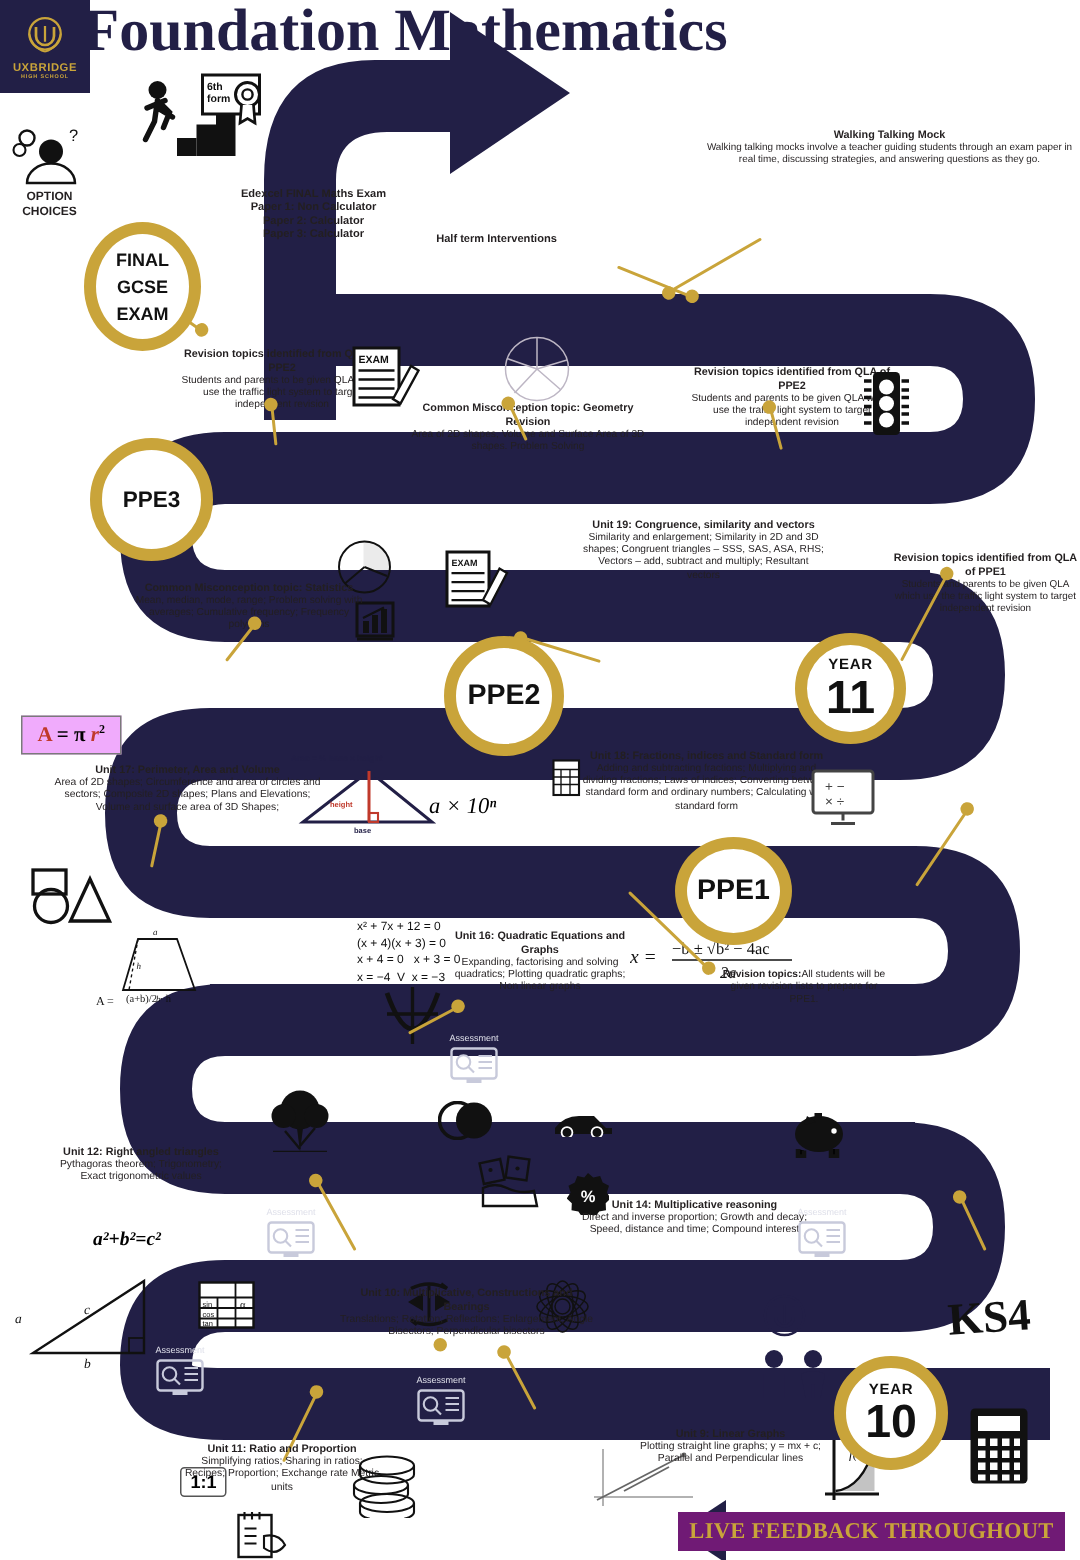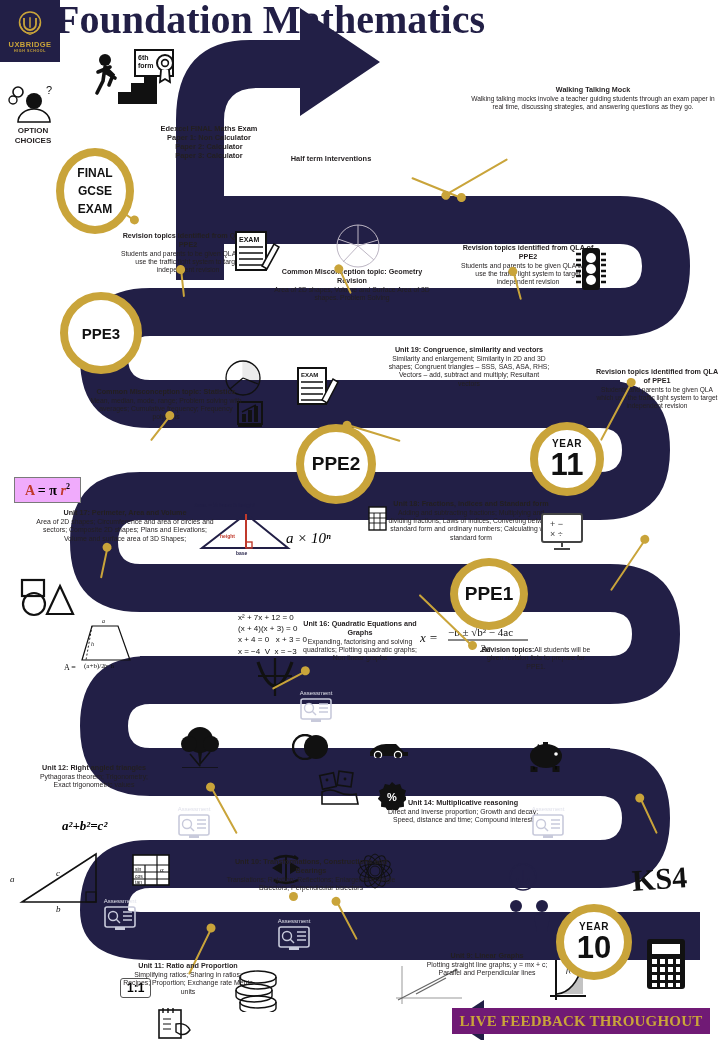--- a/index.html
+++ b/index.html
@@ -397,21 +397,21 @@
       <circle cx="19" cy="19" r="5"></circle>
       <ellipse cx="19" cy="19" rx="17" ry="7"></ellipse>
       <ellipse cx="19" cy="19" rx="17" ry="7" transform="rotate(30 19 19)"></ellipse>
       <ellipse cx="19" cy="19" rx="17" ry="7" transform="rotate(60 19 19)"></ellipse>
       <ellipse cx="19" cy="19" rx="17" ry="7" transform="rotate(90 19 19)"></ellipse>
       <ellipse cx="19" cy="19" rx="17" ry="7" transform="rotate(120 19 19)"></ellipse>
       <ellipse cx="19" cy="19" rx="17" ry="7" transform="rotate(150 19 19)"></ellipse>
     </g>
   </svg>
   <div class="txt" style="left:224px;top:858px;width:174px;font-size:6.9px;">
-    <div class="ttl" style="font-size:7.2px;">Unit 10: Transformations, Constructions and Bearings</div>
+    <div class="ttl" style="font-size:7.2px;">Unit 10: Multiplicative, Constructions and Bearings</div>
     <div>Translations; Rotation; Reflections; Enlargement; Angle Bisectors; Perpendicular bisectors</div>
   </div>
 
   <svg class="abs" style="left:502px;top:898px;" width="56" height="42">
     <circle cx="14" cy="8" r="6" fill="#221f46"></circle>
     <path d="M7 18 h14 v16 h-5 v-8 h-4 v8 h-5 z" fill="#221f46"></path>
     <circle cx="40" cy="8" r="6" fill="#221f46"></circle>
     <path d="M32 18 q8 -4 16 0 l-3 16 h-4 l0 -9 h-2 l0 9 h-4 z" fill="#221f46"></path>
   </svg>
   <svg class="abs" style="left:508px;top:862px;" width="30" height="30">

